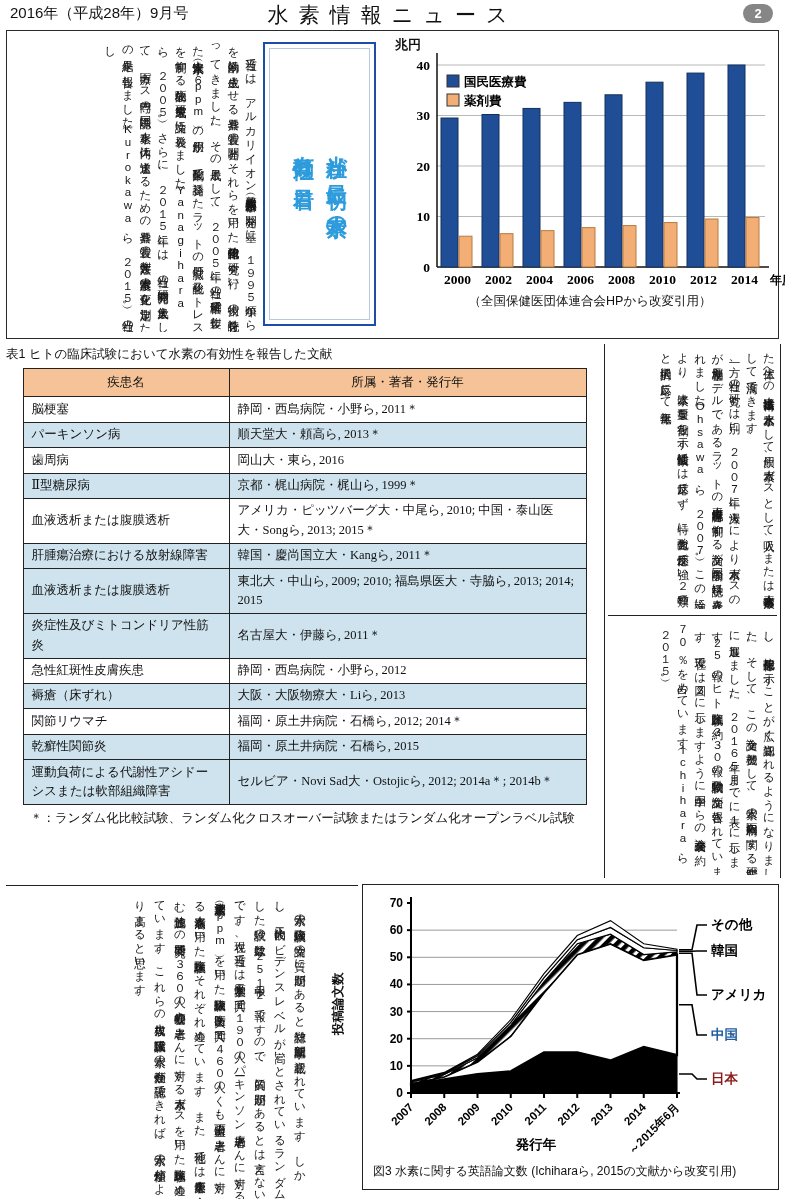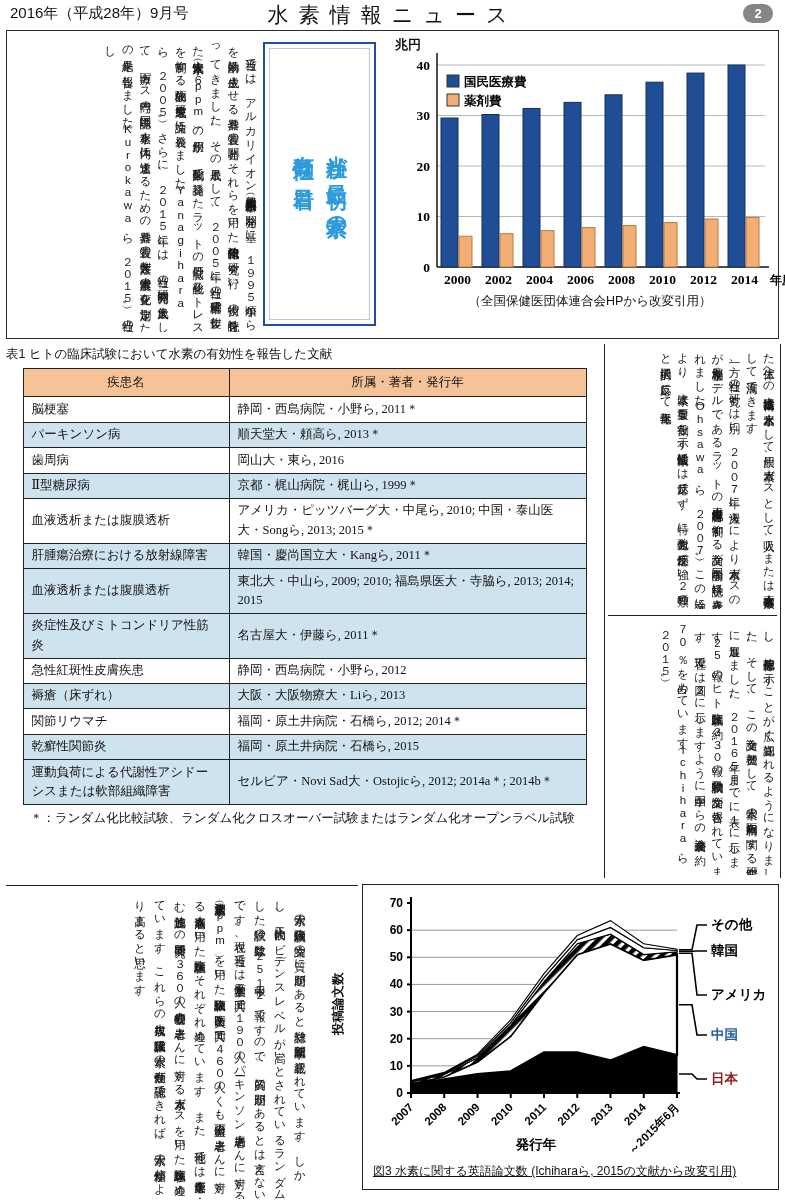--- a/index.html
+++ b/index.html
@@ -64,21 +64,21 @@
 
   
   .bottom-rule { position:absolute; left:6px; top:885px; width:352px;
     border-top:1.2px solid #222; }
   .bottom-article { position:absolute; left:8px; top:893px; width:302px; height:306px;
     line-height:20px; overflow:hidden; }
   .fig3-ylabel { position:absolute; left:330px; top:1035px; transform:rotate(-90deg);
     transform-origin:left top; font-size:12.5px; font-weight:bold; white-space:nowrap; }
   .fig3-box { position:absolute; left:362px; top:884px; width:417px; height:306px;
     border:1.5px solid #222; padding:2px 0 0 2px; background:#fff; }
-  .fig3-caption { font-size:12px; padding:2px 0 0 8px;text-decoration:underline; }
+  .fig3-caption { font-size:12px; padding:2px 0 0 8px; }
 </style>
 </head>
 <body>
 
 <div class="header">
   <span class="issue">2016年（平成28年）9月号</span>
   <span class="news-title">水素情報ニュース</span>
   <span class="page-badge">2</span>
 </div>
 

